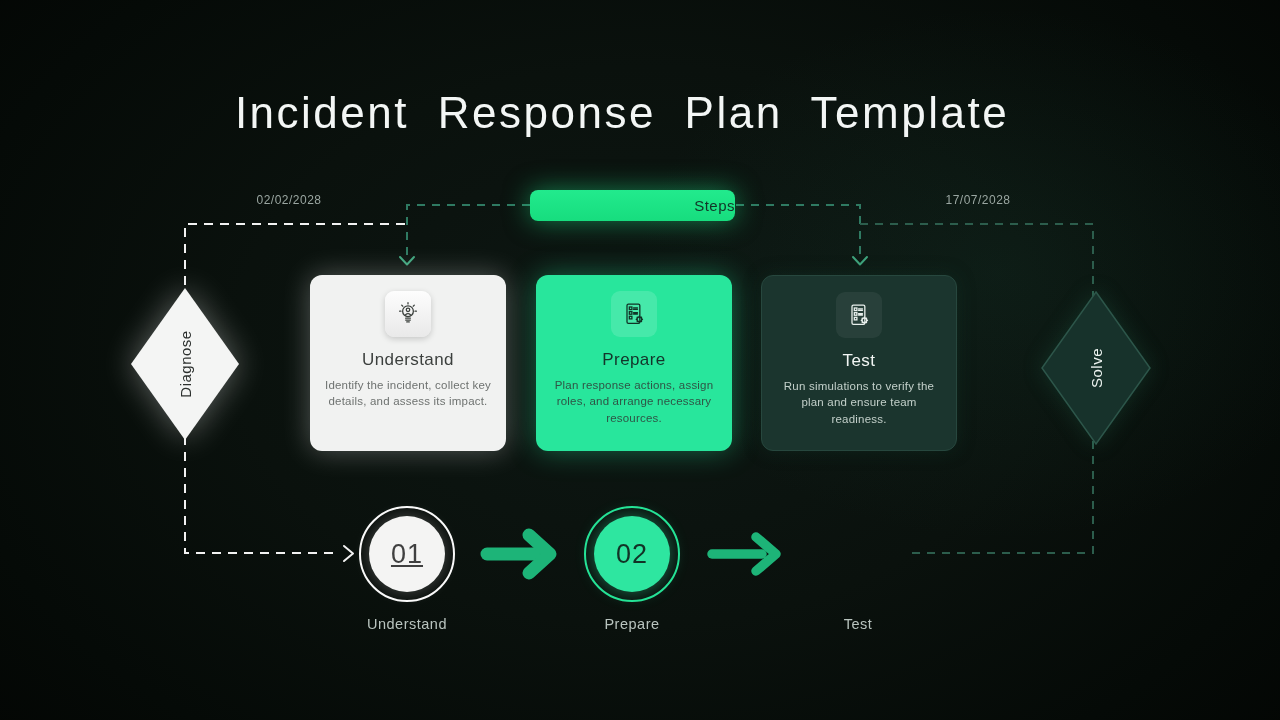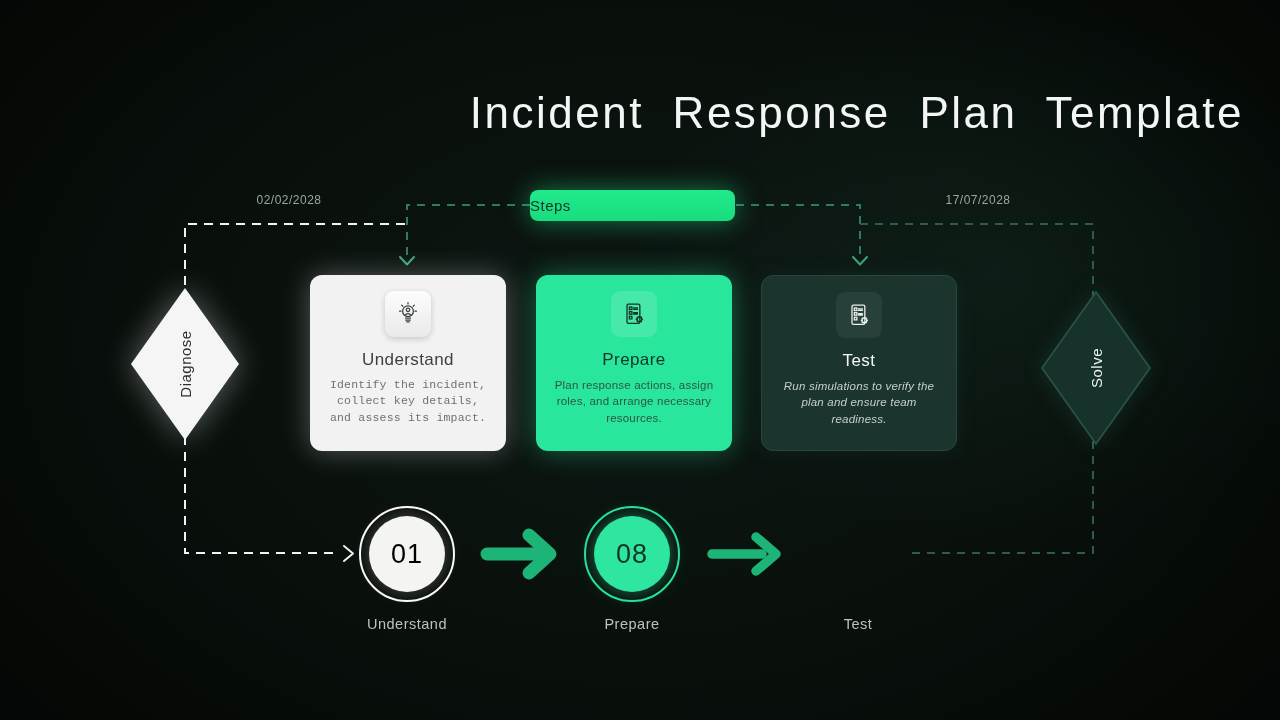--- a/index.html
+++ b/index.html
@@ -6,34 +6,34 @@
   .stage{
     position:relative;width:1280px;height:720px;overflow:hidden;
     font-family:"Liberation Sans","DejaVu Sans",sans-serif;
     background:
       radial-gradient(ellipse 520px 380px at 78% 38%, rgba(32,90,70,.16), rgba(0,0,0,0) 70%),
       radial-gradient(ellipse 900px 620px at 50% 48%, #0d1713 0%, #0a110d 45%, #050a07 78%, #030503 100%);
   }
   .abs{position:absolute;}
   
   .title{
-    left:0;top:88px;width:1244px;text-align:right;
+    left:0;top:88px;width:1244px;text-align:center;
     color:#f3f6f5;font-size:44px;font-weight:400;
     letter-spacing:2.5px;word-spacing:14px;
   }
   
   .date{font-size:12px;color:#9aa6a1;letter-spacing:.5px;width:140px;text-align:center;}
   .date-left{left:219px;top:193px;}
   .date-right{left:908px;top:193px;}
   
   .steps-pill{
     left:530px;top:190px;width:205px;height:31px;border-radius:8px;
     background:linear-gradient(180deg,#22ea8d,#17dd7e);
     box-shadow:0 0 26px rgba(30,230,135,.5);
-    display:flex;align-items:center;justify-content:flex-start;
+    display:flex;align-items:center;justify-content:flex-end;
     color:#123427;font-size:15px;letter-spacing:.5px;
   }
   
   .wires{left:0;top:0;}
   
   .diamond-wrap{width:112px;height:156px;}
   .dw-left{left:129px;top:286px;filter:drop-shadow(0 0 16px rgba(255,255,255,.35));}
   .dw-right{left:1040px;top:290px;filter:drop-shadow(0 0 10px rgba(40,120,90,.25));}
   .diamond-label{
     position:absolute;left:50%;top:50%;transform:translate(-50%,-50%) rotate(-90deg);
@@ -55,34 +55,34 @@
     display:flex;align-items:center;justify-content:center;
   }
   .card-white .icon-tile{background:linear-gradient(180deg,#fdfdfd,#e9e9e9);box-shadow:0 2px 6px rgba(0,0,0,.18);color:#3b403d;}
   .card-green .icon-tile{background:rgba(255,255,255,.14);color:#113326;}
   .card-dark  .icon-tile{background:rgba(255,255,255,.06);color:#e9f0ed;}
   .card-title{margin-top:13px;font-size:17px;letter-spacing:.4px;}
   .card-white .card-title{color:#3c403e;}
   .card-green .card-title{color:#14342a;}
   .card-dark  .card-title{color:#f2f6f4;}
   .card-desc{margin-top:7px;font-size:11.5px;line-height:1.42;padding:0 13px;letter-spacing:.2px;}
-  .card-white .card-desc{color:#6e7270;font-family:Liberation Mono, monospace;}
+  .card-white .card-desc{color:#6e7270;}
   .card-green .card-desc{color:#2f5546;}
-  .card-dark  .card-desc{color:#c3d0ca;font-style:italic;}
+  .card-dark  .card-desc{color:#c3d0ca;}
   
   .ring{
     top:506px;width:96px;height:96px;border-radius:50%;
     background:#0a0f0c;display:flex;align-items:center;justify-content:center;
     box-sizing:border-box;
   }
   .ring-1{left:359px;border:2px solid #fafafa;}
   .ring-2{left:584px;border:2px solid #25e396;}
   .ring-3{left:810px;border:2px solid #234038;}
   .core{width:76px;height:76px;border-radius:50%;display:flex;align-items:center;justify-content:center;font-size:27px;letter-spacing:1px;}
-  .ring-1 .core{background:#f4f4f3;color:#000000;box-shadow:0 0 16px rgba(255,255,255,.25);}
+  .ring-1 .core{background:#f4f4f3;color:#404040;box-shadow:0 0 16px rgba(255,255,255,.25);text-decoration:underline;}
   .ring-2 .core{background:#2ee6a0;color:#123326;box-shadow:0 0 18px rgba(46,230,160,.45);}
   .ring-3 .core{background:#1c372f;color:#eef4f1;}
   .step-label{top:616px;width:160px;text-align:center;font-size:14.5px;color:#b9c4bf;letter-spacing:.5px;}
   .sl-1{left:327px;} .sl-2{left:552px;} .sl-3{left:778px;}
   
   .flow-arrow{top:526px;}
   .fa-1{left:477px;} .fa-2{left:702px;}
 </style>
 </head>
 <body>
@@ -171,21 +171,21 @@
       </svg>
     </div>
     <div class="card-title">Test</div>
     <div class="card-desc">Run simulations to verify the plan and ensure team readiness.</div>
   </div>
 
   <div class="abs ring ring-1">
     <div class="core">01</div>
   </div>
   <div class="abs ring ring-2">
-    <div class="core">08</div>
+    <div class="core">02</div>
   </div>
 
   <svg class="abs flow-arrow fa-1" width="92" height="56" viewBox="0 0 92 56" fill="none" stroke="#1db478" stroke-linecap="round" stroke-linejoin="round">
     <path d="M10 28 H58" stroke-width="13"></path>
     <path d="M52 9 L73 28 L52 47" stroke-width="13"></path>
   </svg>
   <svg class="abs flow-arrow fa-2" width="92" height="56" viewBox="0 0 92 56" fill="none" stroke="#1db478" stroke-linecap="round" stroke-linejoin="round">
     <path d="M10 28 H60" stroke-width="9.5"></path>
     <path d="M54 11 L74 28 L54 45" stroke-width="9.5"></path>
   </svg>

